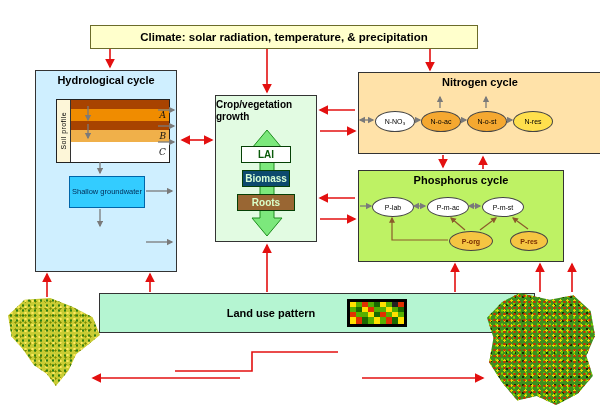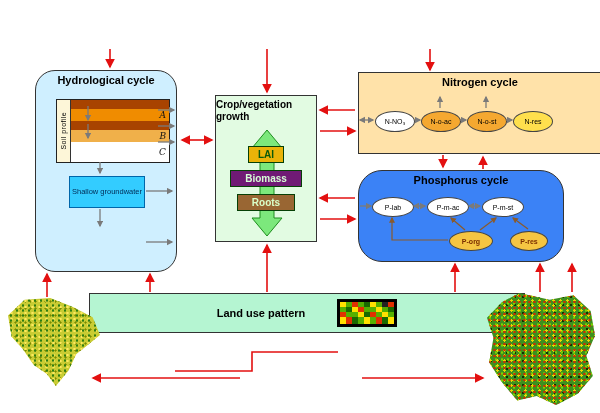--- a/index.html
+++ b/index.html
@@ -3,21 +3,21 @@
 <meta charset="utf-8">
 <style>
   html,body{margin:0;padding:0;background:#fff;}
   .canvas{position:relative;width:600px;height:413px;background:#ffffff;overflow:hidden;
           font-family:"Liberation Sans",sans-serif;color:#000;}
   .box{position:absolute;box-sizing:border-box;border:1px solid #333;}
   
   #climate{left:90px;top:25px;width:388px;height:24px;background:#FFFFCC;border-color:#6b6b2a;
            display:flex;align-items:center;justify-content:center;font-weight:bold;font-size:11.5px;}
   
-  #hydro{left:35px;top:70px;width:142px;height:202px;background:#CFEFFF;border-radius:20px;}
+  #hydro{left:35px;top:70px;width:142px;height:202px;background:#CFEFFF;}
   .panel-title{position:absolute;top:3px;left:0;width:100%;text-align:center;font-weight:bold;font-size:11px;}
   .soil{position:absolute;left:20px;top:28px;width:112px;height:62px;border:1px solid #222;display:flex;background:#fff;}
   .soil-label{width:13px;background:#FDF6D8;border-right:1px solid #333;display:flex;align-items:center;justify-content:center;}
   .soil-label span{writing-mode:vertical-rl;transform:rotate(180deg);font-size:7px;letter-spacing:.4px;}
   .soil-rows{flex:1;display:flex;flex-direction:column;}
   .sr{position:relative;width:100%;}
   .sr .lyr{position:absolute;right:3px;top:50%;transform:translateY(-55%);
            font-family:"DejaVu Serif",serif;font-style:italic;font-size:9px;color:#111;}
   .sr1{height:9px;background:#A84300;}
   .sr2{height:12px;background:#F08C00;}
@@ -28,33 +28,33 @@
       font-size:7.5px;line-height:1.15;text-align:center;display:flex;align-items:center;justify-content:center;box-sizing:border-box;}
   #shallow-gw{top:105px;height:32px;}
   #deep-gw{top:158px;height:30px;}
   
   #crop{left:215px;top:95px;width:102px;height:147px;background:#E2FBE2;}
   .crop-title{position:absolute;top:3px;width:100%;text-align:left;font-weight:bold;font-size:10px;line-height:1.15;}
   .grow-arrow{position:absolute;left:0;top:0;}
   .crop-item{position:absolute;left:50%;transform:translateX(-50%);height:17px;z-index:2;
              display:flex;align-items:center;justify-content:center;font-weight:bold;font-size:10px;
              border:1px solid #064006;box-sizing:border-box;}
-  #lai{top:50px;width:36px;background:#eab308;color:#0A5A0A;}
-  #biomass{top:74px;width:72px;background:#701a75;color:#D6FFD6;}
+  #lai{top:50px;width:50px;background:#ffffff;color:#0A5A0A;}
+  #biomass{top:74px;width:48px;background:#0c4a6e;color:#D6FFD6;}
   #roots{top:98px;width:58px;background:#996633;color:#D9FFC9;}
   
   #nitrogen{left:358px;top:72px;width:244px;height:82px;background:#FFE2A9;text-decoration:underline;}
-  #phosphorus{left:358px;top:170px;width:206px;height:92px;background:#3b82f6;border-radius:24px;}
+  #phosphorus{left:358px;top:170px;width:206px;height:92px;background:#bef264;}
   .pool{position:absolute;border:1px solid #444;border-radius:50%;display:flex;align-items:center;
         justify-content:center;font-size:7px;box-sizing:border-box;background:#fff;}
   .pool.orange{background:#F5A830;}
   .pool.yellow{background:#FFE04D;}
   .pool.amber{background:#F5C542;color:#7A2E00;font-weight:bold;}
   
-  #land{left:89px;top:293px;width:436px;height:40px;background:#B5F5D2;display:flex;align-items:center;
+  #land{left:99px;top:293px;width:436px;height:40px;background:#B5F5D2;display:flex;align-items:center;
         justify-content:center;gap:32px;font-weight:bold;font-size:11px;}
   .raster{border:1px solid #000;background:#000;display:block;}
   
   .map{position:absolute;}
   #map-left{left:8px;top:298px;width:92px;height:88px;background-color:#C9CC33;
     background-image:radial-gradient(circle,#2E7D12 1px,transparent 1.3px),
                      radial-gradient(circle,#FFE95E 1px,transparent 1.3px),
                      radial-gradient(circle,#7A8B00 .9px,transparent 1.2px);
     background-size:6px 5px,7px 6px,5px 7px;
     clip-path:polygon(18% 2%,46% 0%,70% 10%,92% 22%,100% 42%,86% 54%,74% 64%,66% 82%,52% 100%,42% 86%,28% 76%,16% 58%,4% 44%,0% 20%);}
@@ -65,20 +65,23 @@
                      radial-gradient(circle,#113300 .9px,transparent 1.2px);
     background-size:5px 6px,7px 5px,6px 7px,8px 8px;
     clip-path:polygon(30% 0%,58% 6%,80% 2%,96% 16%,100% 38%,92% 56%,98% 74%,84% 90%,64% 100%,46% 92%,28% 96%,14% 80%,2% 62%,6% 40%,0% 22%,14% 8%);}
   .arrows{position:absolute;left:0;top:0;pointer-events:none;z-index:5;}
 </style>
 </head>
 <body>
 
 <div class="canvas">
 
+  <div class="box" id="climate">
+    <span>Climate: solar radiation, temperature, &amp; precipitation</span>
+  </div>
 
   <div class="box" id="hydro">
     <div class="panel-title">Hydrological cycle</div>
     <div class="soil">
       <div class="soil-label">
         <span>Soil profile</span>
       </div>
       <div class="soil-rows">
         <div class="sr sr1"></div>
         <div class="sr sr2">

